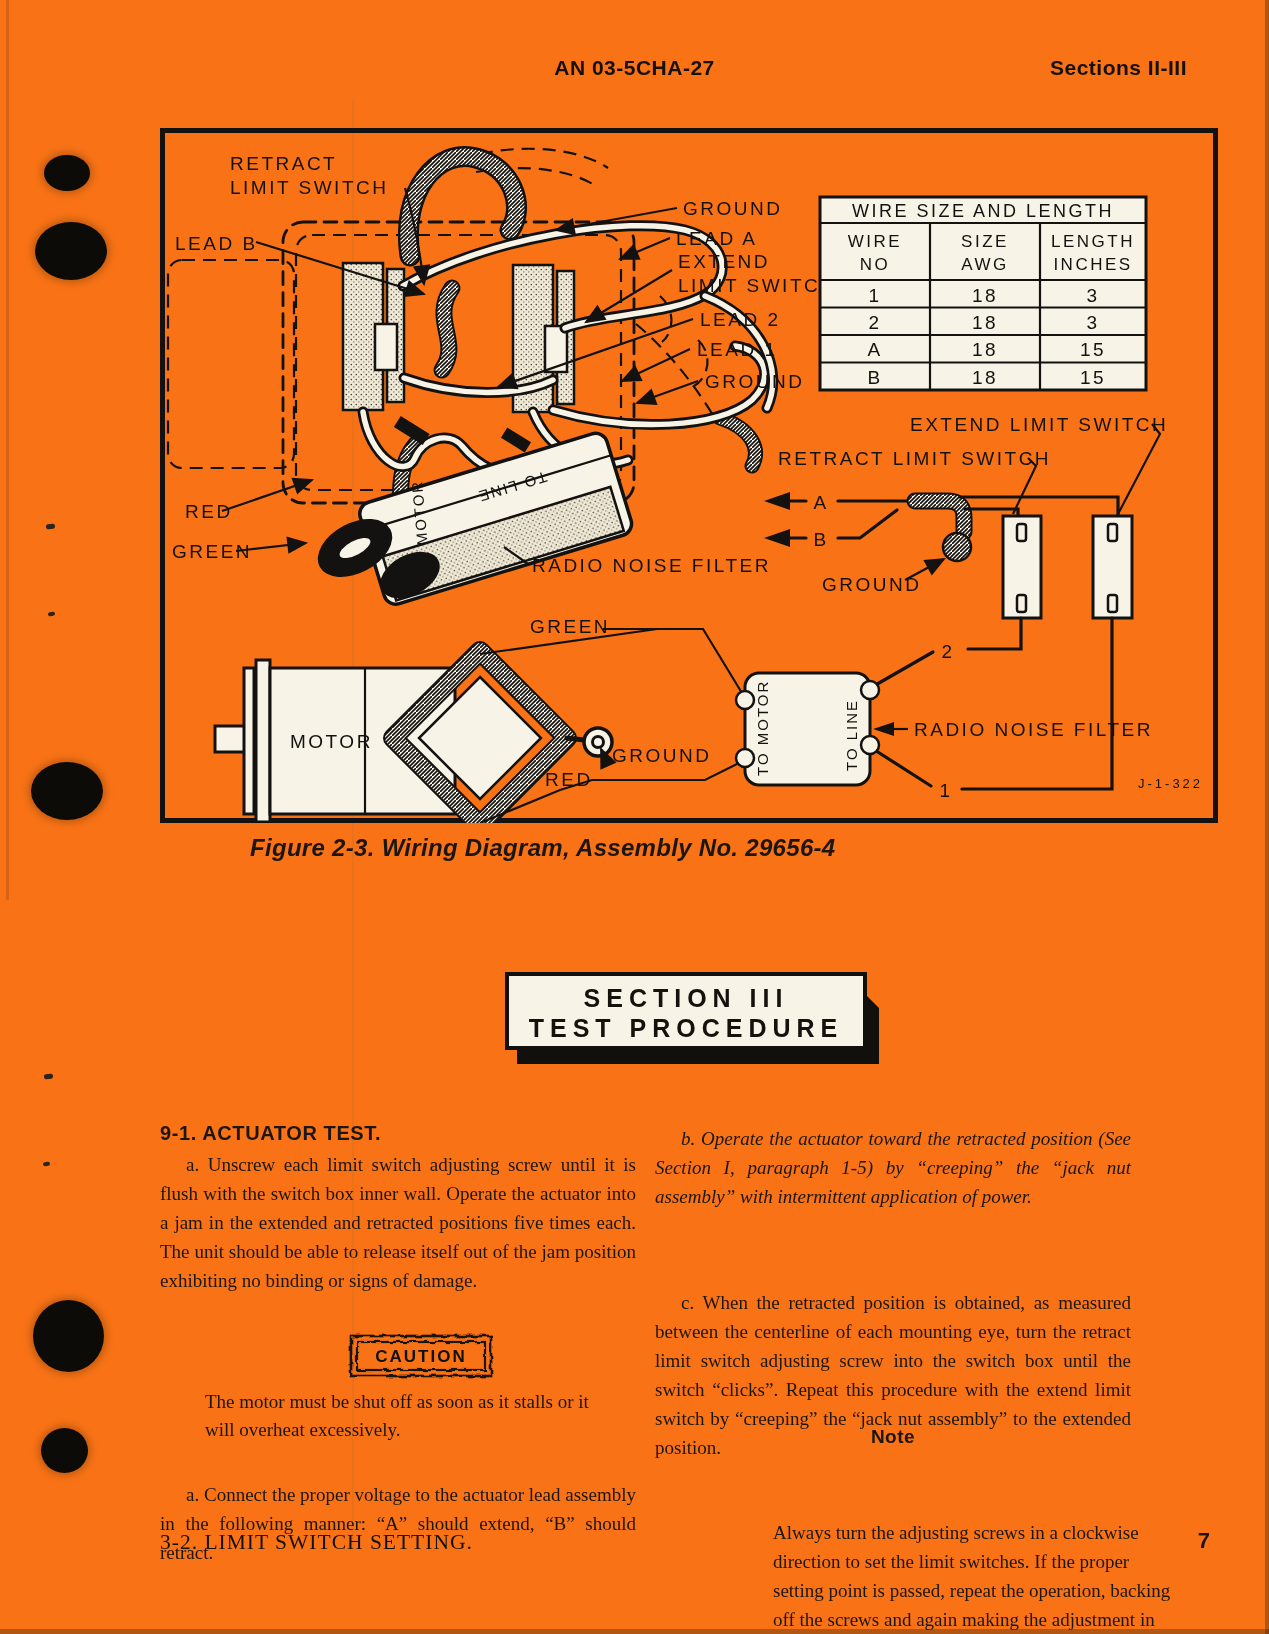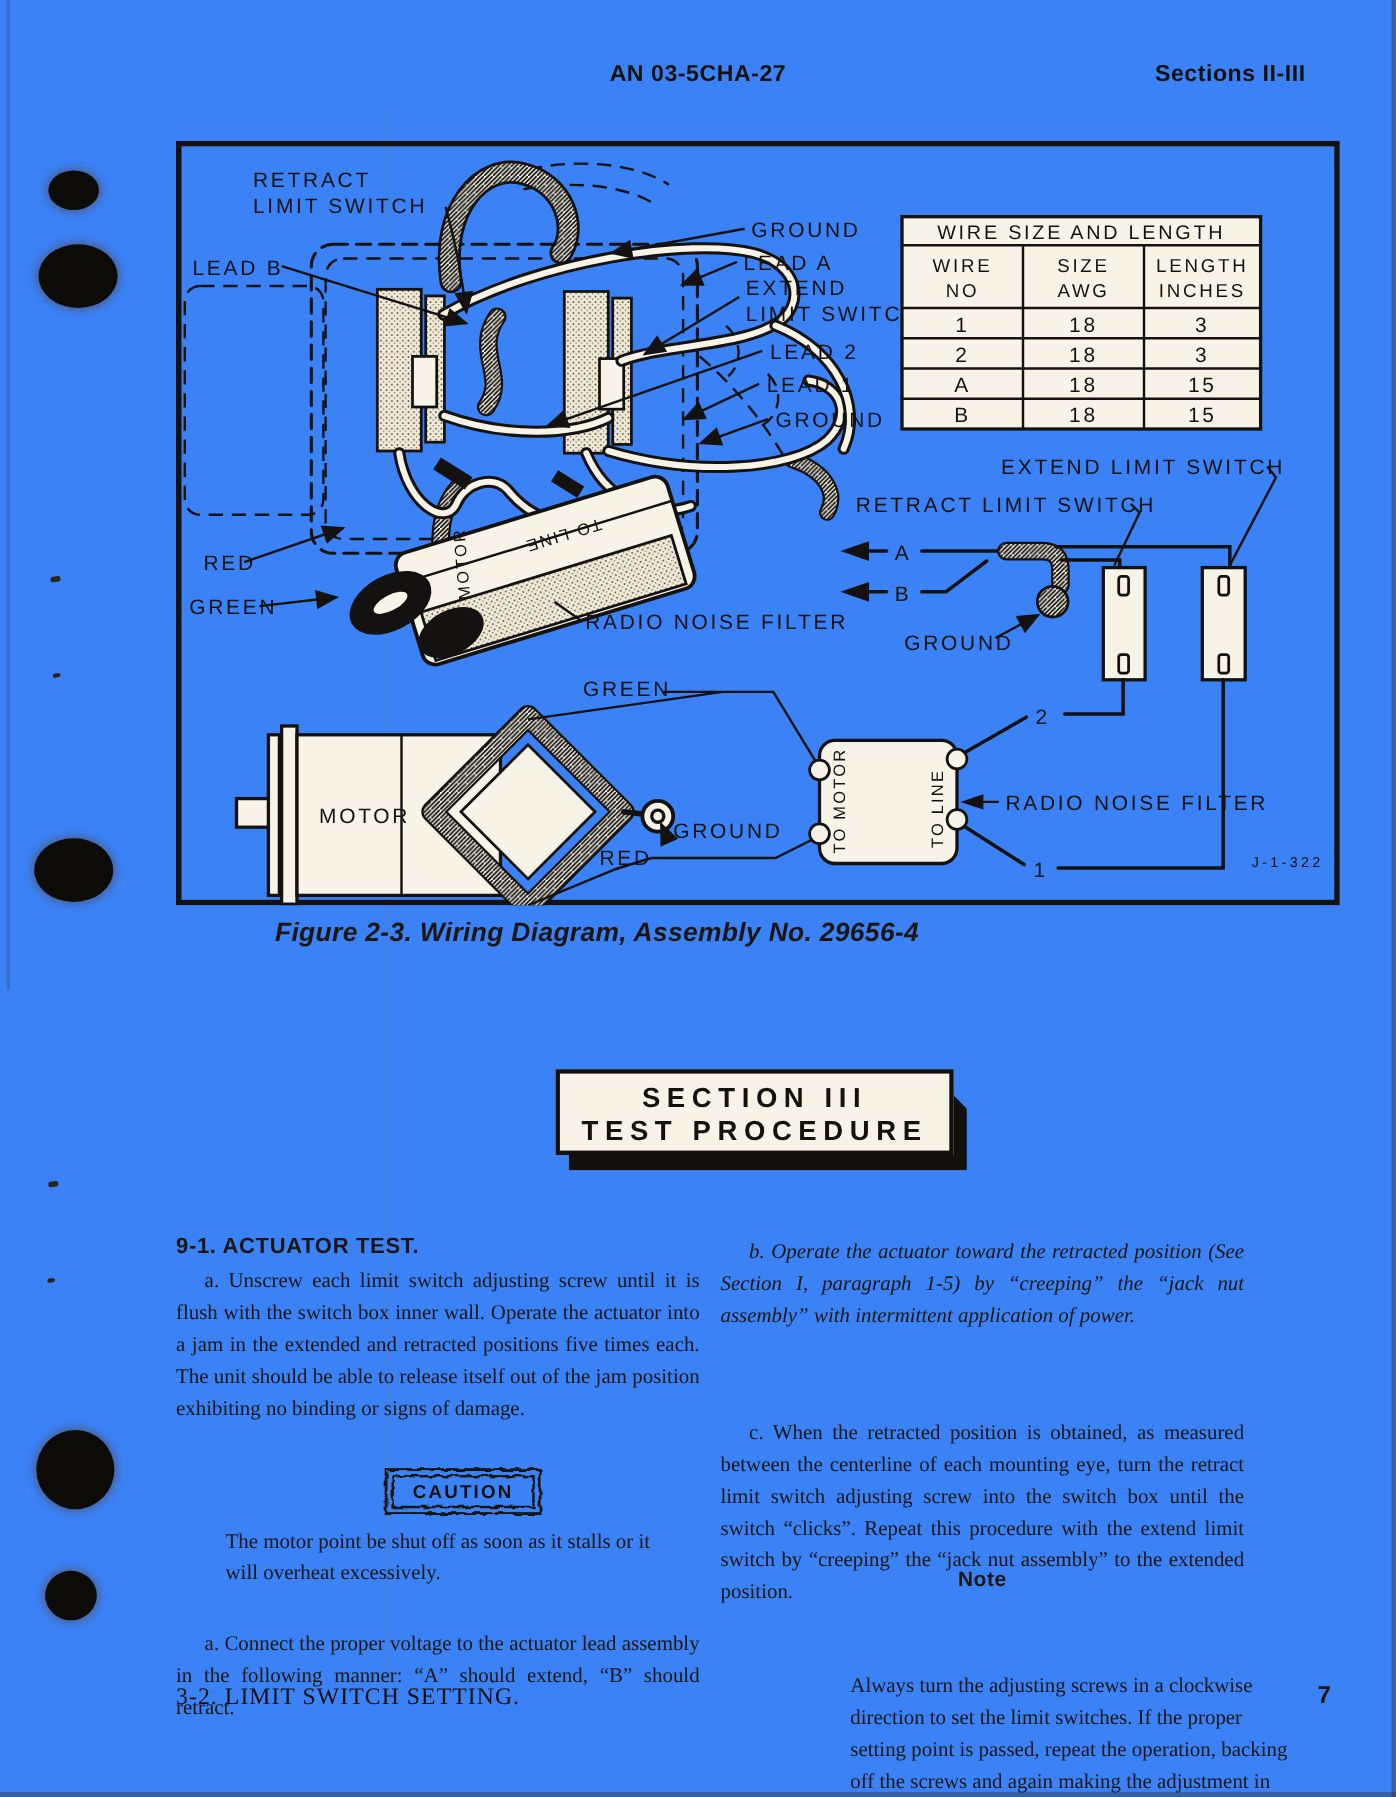--- a/index.html
+++ b/index.html
@@ -1,16 +1,16 @@
 <!DOCTYPE html>
 <html><head>
 <meta charset="utf-8">
 <style>
   html,body{margin:0;padding:0;background:#888;}
-  .page{position:relative;width:1269px;height:1634px;background:#3b82f6;overflow:hidden;
+  .page{position:relative;width:1269px;height:1634px;background:#f97316;overflow:hidden;
         font-family:"Liberation Serif",serif;color:#1b1611;}
   .abs{position:absolute;}
   .hsans{font-family:"Liberation Sans",sans-serif;font-weight:bold;}
   .hdr{font-size:21px;letter-spacing:0.5px;color:#15110c;}
   .caption{font-size:24px;font-style:italic;letter-spacing:0.3px;}
   .ser{font-size:19px;line-height:29px;text-align:justify;}
   .ser-first{text-indent:26px;}
   .h31{font-size:20px;letter-spacing:0.6px;}
   .h32{font-family:"Liberation Serif",serif;font-size:21.5px;letter-spacing:1px;color:#15110c;}
   .indented{ text-align:left;}
@@ -307,21 +307,21 @@
         <feTurbulence type="fractalNoise" baseFrequency="0.14 0.2" numOctaves="1" seed="4" result="n"></feTurbulence>
         <feDisplacementMap in="SourceGraphic" in2="n" scale="5"></feDisplacementMap>
       </filter>
     </defs>
     <g filter="url(#wv)">
       <rect x="6" y="6" width="140" height="40" fill="none" stroke="#141210" stroke-width="2.6"></rect>
       <rect x="12" y="12" width="128" height="28" fill="none" stroke="#141210" stroke-width="2.2"></rect>
     </g>
     <text x="76" y="32" text-anchor="middle" class="cautionT">CAUTION</text>
   </svg>
-  <div class="abs ser indented" style="left:205px;top:1388px;width:400px;line-height:28px;">The motor point be shut off as soon as it stalls or it will overheat excessively.</div>
+  <div class="abs ser indented" style="left:205px;top:1388px;width:400px;line-height:28px;">The motor must be shut off as soon as it stalls or it will overheat excessively.</div>
 
   <div class="abs h32" style="left:160px;top:1530px;width:476px;">3-2. LIMIT SWITCH SETTING.</div>
   <div class="abs ser ser-first" style="left:160px;top:1480px;width:476px;">a. Connect the proper voltage to the actuator lead assembly in the following manner: “A” should extend, “B” should retract.</div>
 
   <div class="abs ser ser-first" style="left:655px;top:1124px;width:476px;font-style:italic;">b. Operate the actuator toward the retracted position (See Section I, paragraph 1-5) by “creeping” the “jack nut assembly” with intermittent application of power.</div>
   <div class="abs ser ser-first" style="left:655px;top:1288px;width:476px;">c. When the retracted position is obtained, as measured between the centerline of each mounting eye, turn the retract limit switch adjusting screw into the switch box until the switch “clicks”. Repeat this procedure with the extend limit switch by “creeping” the “jack nut assembly” to the extended position.</div>
   <div class="abs hsans notelbl" style="left:655px;top:1426px;width:476px;">Note</div>
   <div class="abs ser indented" style="left:729px;top:1518px;width:402px;margin-left:44px;">Always turn the adjusting screws in a clockwise direction to set the limit switches. If the proper setting point is passed, repeat the operation, backing off the screws and again making the adjustment in the clockwise direction.</div>
 
   <div class="abs hsans pagenum" style="left:1150px;top:1528px;width:60px;">7</div>

